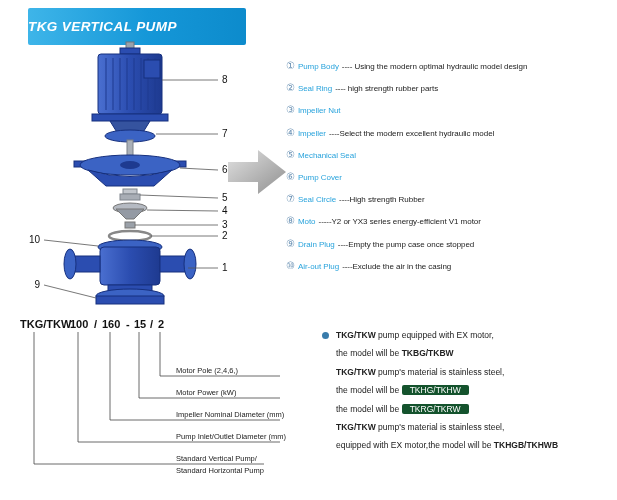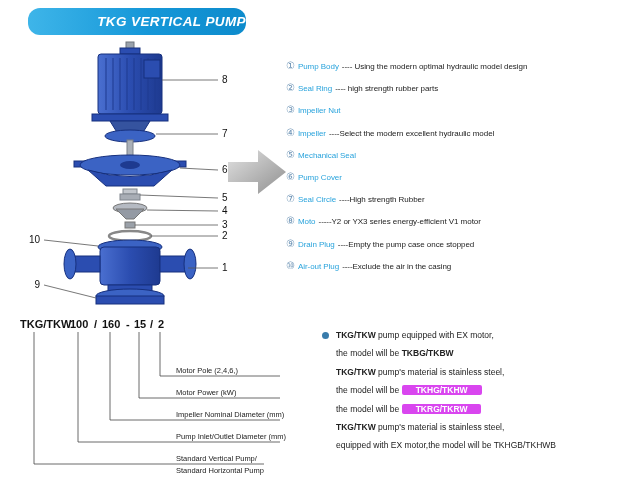--- a/index.html
+++ b/index.html
@@ -1,22 +1,22 @@
 <!DOCTYPE html>
 <html><head>
 <meta charset="utf-8">
 <style>
   html,body{margin:0;padding:0;background:#fff;}
   .page{position:relative;width:617px;height:500px;background:#ffffff;
         font-family:"Liberation Sans",sans-serif;overflow:hidden;}
 
   
-  .banner{position:absolute;left:28px;top:8px;width:218px;height:27px;
+  .banner{position:absolute;left:28px;top:8px;width:218px;height:37px;
           background:linear-gradient(90deg,#3eb5e9 0%,#1597d8 55%,#0d8bcc 100%);
-          display:flex;align-items:center;justify-content:flex-end;border-radius:12px;}
+          display:flex;align-items:center;justify-content:flex-start;border-radius:2px;}
   .banner-title{color:#fff;font-weight:bold;font-style:italic;font-size:13.5px;letter-spacing:.4px;}
 
   
   .diagram{position:absolute;left:10px;top:40px;}
   .arrow{position:absolute;left:228px;top:148px;}
 
   
   .parts{position:absolute;left:286px;top:60px;margin:0;padding:0;list-style:none;width:330px;}
   .part{white-space:nowrap;font-size:8px;line-height:11px;margin-bottom:10.2px;
         display:flex;align-items:baseline;gap:3px;letter-spacing:-0.05px;}
@@ -30,22 +30,22 @@
   .mc-label{font:7.5px "Liberation Sans",sans-serif;fill:#222;}
   .mc-line{stroke:#444;stroke-width:0.8;fill:none;}
 
   
   .notes{position:absolute;left:336px;top:330px;width:256px;font-size:8.5px;color:#222;}
   .note-bullet{position:absolute;left:-14px;top:2px;width:7px;height:7px;border-radius:50%;
                background:#397cab;}
   .note-line{line-height:11px;margin-bottom:7.4px;white-space:nowrap;}
   .note-lead{font-weight:bold;}
   .model-plain{font-weight:bold;}
-  .model-badge{background:#d946ef;color:#fff;font-weight:bold;padding:0 14px;border-radius:2px;}
-  .model-bold{font-weight:normal;}
+  .model-badge{background:#14532d;color:#fff;font-weight:normal;padding:0 8px;border-radius:2px;}
+  .model-bold{font-weight:bold;}
 
   .callout{font:10px "Liberation Sans",sans-serif;fill:#111;}
   .leader{stroke:#555;stroke-width:0.8;}
 </style>
 </head>
 <body>
 
 <div class="page">
 
   <div class="banner">

